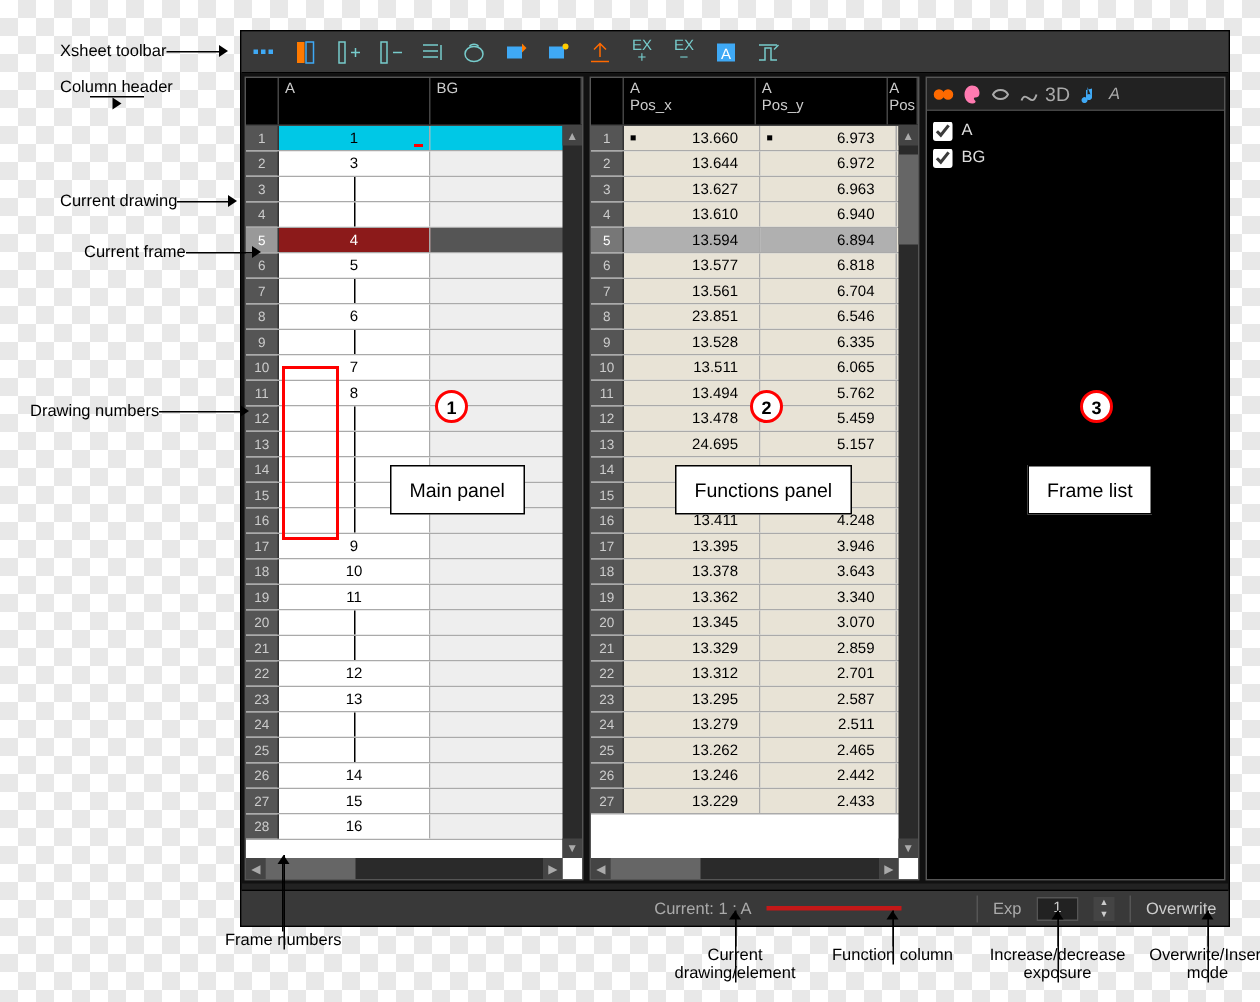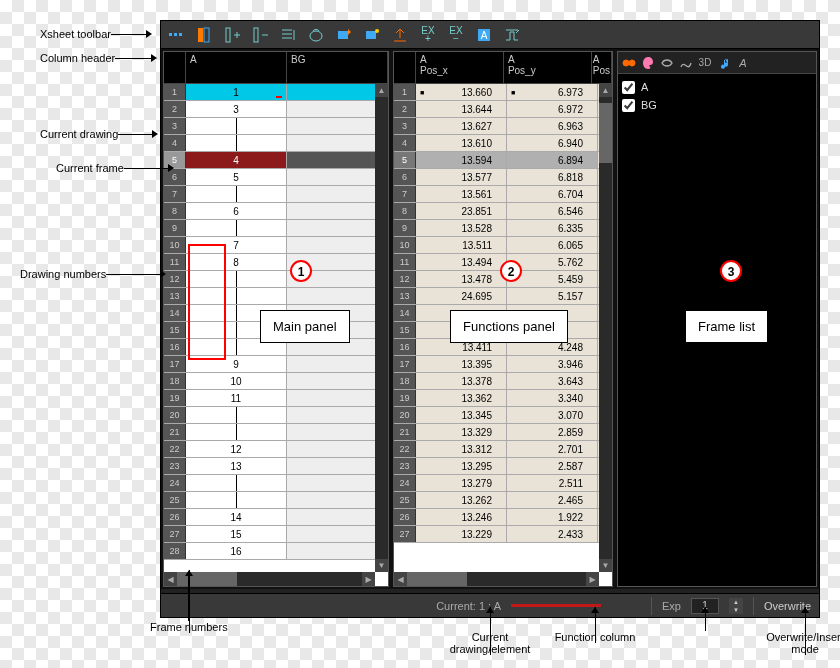--- a/index.html
+++ b/index.html
@@ -82,21 +82,21 @@
 </head>
 <body>
 
 <div class="checker"></div>
 
 <div class="anno" style="left:40px; top:28px;">
   <span>Xsheet toolbar</span>
     <span class="line" style="width:35px;"></span>
     <span class="tip"></span>
 </div>
-<div class="anno" style="left:40px; top:52px;">
+<div class="anno" style="left:40px; top:52px;flex-direction:column;">
   <span>Column header</span>
     <span class="line" style="width:36px;"></span>
     <span class="tip"></span>
 </div>
 <div class="anno" style="left:40px; top:92px;margin-top:36px;">
   <span>Current drawing</span>
     <span class="line" style="width:34px;"></span>
     <span class="tip"></span>
 </div>
 <div class="anno" style="left:40px; top:162px;margin-left:16px;">
@@ -508,21 +508,21 @@
           </div>
           <div class="gridrow">
             <div class="rownum">25</div>
             <div class="cell func">13.262</div>
             <div class="cell func">2.465</div>
             <div class="cell narrow"></div>
           </div>
           <div class="gridrow">
             <div class="rownum">26</div>
             <div class="cell func">13.246</div>
-            <div class="cell func">1.922</div>
+            <div class="cell func">2.442</div>
             <div class="cell narrow"></div>
           </div>
           <div class="gridrow">
             <div class="rownum">27</div>
             <div class="cell func">13.229</div>
             <div class="cell func">2.433</div>
             <div class="cell narrow"></div>
           </div>
         </div>
       <div class="scroll-v">
@@ -557,21 +557,21 @@
         <div class="cicon grey">
             <svg viewBox="0 0 14 14" width="14" height="14">
               <path d="M2 7c2-4 8-4 10 0-2 4-8 4-10 0z" stroke-width="1.3"></path>
             </svg>
           </div>
         <div class="cicon grey">
             <svg viewBox="0 0 14 14" width="14" height="14">
               <path d="M2 11c3-8 7 6 10-4" stroke-width="1.3"></path>
             </svg>
           </div>
-        <div class="cicon grey" style="color:#aaa; font-size:10px;">
+        <div class="cicon grey" style="color:#aaa; font-size:13px;">
             <span>3D</span>
           </div>
         <div class="cicon blue">
             <svg viewBox="0 0 14 14" width="14" height="14">
               <path d="M8 2v9a2 2 0 11-1-2V4l4-1v6a2 2 0 11-1-2"></path>
             </svg>
           </div>
         <div class="cicon grey" style="color:#aaa; font-size:11px; font-style:italic;">A</div>
       </div>
       <div class="collist" id="collist-body">
@@ -624,18 +624,19 @@
     <div>Current drawing/element</div>
 </div>
 <div class="anno bottom" style="left:545px; top:607px; width:100px;">
   <div class="vtip"></div>
     <div class="vline" style="height:18px;"></div>
     <div>Function column</div>
 </div>
 <div class="anno bottom" style="left:650px; top:607px; width:110px;">
   <div class="vtip"></div>
     <div class="vline" style="height:18px;"></div>
+    <div>Increase/decrease exposure</div>
 </div>
 <div class="anno bottom" style="left:760px; top:607px; width:90px;">
   <div class="vtip"></div>
     <div class="vline" style="height:18px;"></div>
     <div>Overwrite/Insert mode</div>
 </div>
 
 </body></html>

